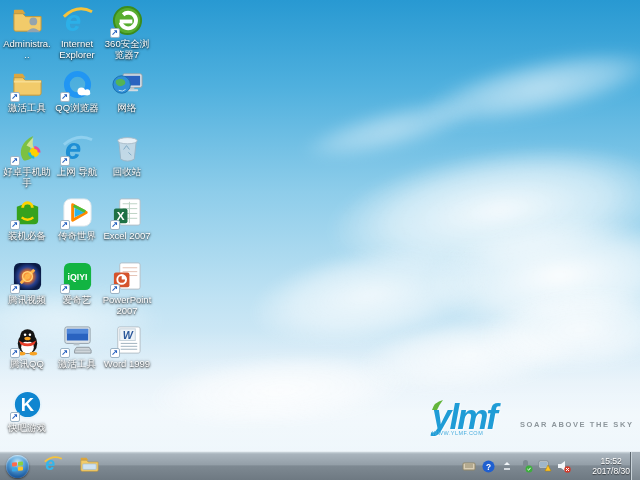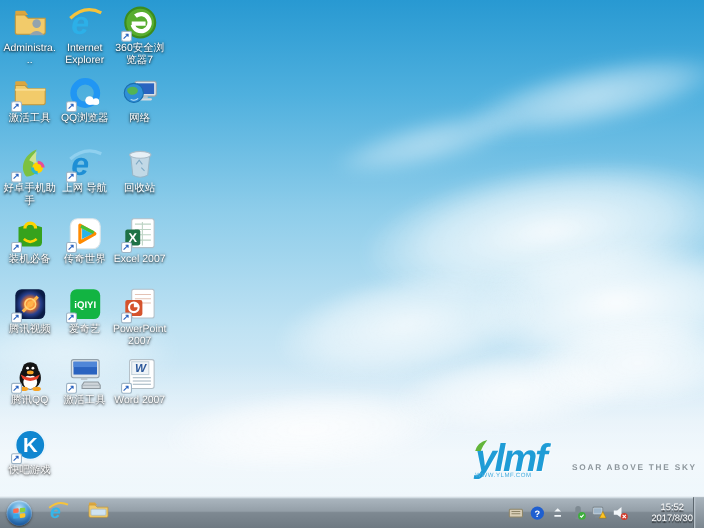--- a/index.html
+++ b/index.html
@@ -326,21 +326,21 @@
     <div class="dicon">
       <div class="glyph"><span>
         <svg width="33" height="33" viewBox="0 0 34 34">
               <rect x="7" y="3" width="23" height="27" rx="2" fill="#fff" stroke="#b3bfc7"></rect>
               <path d="M10 20h17M10 23h17M10 26h17" stroke="#9fb2be"></path>
               <rect x="9" y="5" width="16" height="12" fill="#eef3f7" stroke="#c5d2db"></rect>
               <text x="12" y="15" font-size="11" font-weight="bold" font-style="italic" fill="#2b579a">W</text>
             </svg></span>
         <span class="arrow">↗</span>
       </div>
-        <div class="lbl">Word 2007</div>
+        <div class="lbl">Word 1999</div>
     </div>
 
     <div class="dicon">
       <div class="glyph"><span>
         <svg width="33" height="33" viewBox="0 0 34 34">
               <circle cx="17" cy="17" r="14" fill="#0f86d0"></circle>
               <circle cx="17" cy="17" r="14" fill="none" stroke="#e8f4fb" stroke-width="2"></circle>
               <text x="17" y="24" text-anchor="middle" font-size="19" font-weight="bold" fill="#fff">K</text>
             </svg></span>
         <span class="arrow">↗</span>

